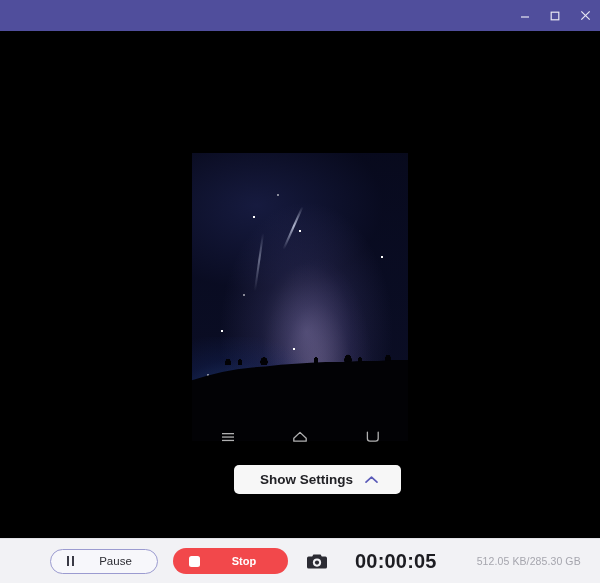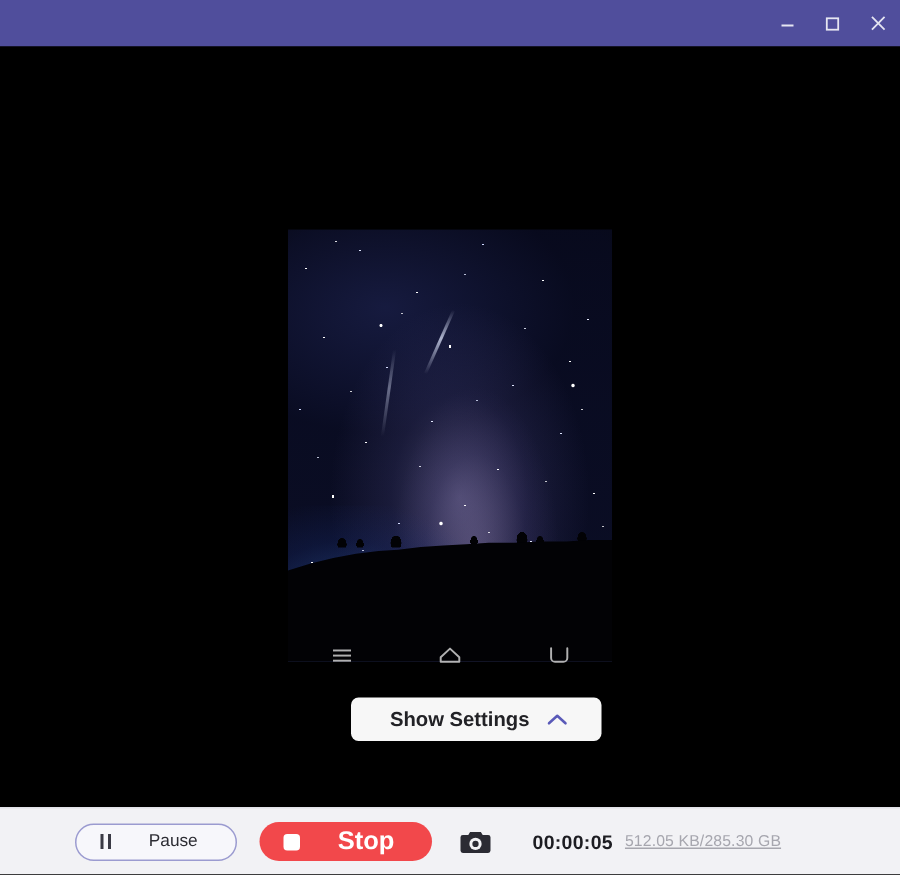--- a/index.html
+++ b/index.html
@@ -236,53 +236,52 @@
   .btn-stop {
     display: inline-flex; align-items: center;
     height: 26px;
     min-width: 115px;
     margin-left: 15px;
     padding: 0 16px;
     background: #f2484b;
     border: none;
     border-radius: 13px;
     font-family: "Liberation Sans", sans-serif;
-    font-size: 17px; font-weight: bold;
+    font-size: 11px; font-weight: bold;
     color: #ffffff;
     cursor: pointer;
     gap: 16px;
   }
   .stop-square {
     width: 11px; height: 11px; border-radius: 2.5px; background: #ffffff;
     flex: 0 0 auto;
   }
   .btn-stop .lbl { flex: 1; text-align: center; }
 
   .btn-snapshot {
     margin-left: 16px;
     width: 26px; height: 24px;
     display: inline-flex; align-items: center; justify-content: center;
     background: transparent; border: none; cursor: pointer;
   }
 
   .timer {
     margin-left: 25px;
     font-family: "Liberation Sans", sans-serif;
-    font-size: 13px;
+    font-size: 20px;
     font-weight: bold;
     color: #1d1d22;
     letter-spacing: .2px;
   }
   .storage {
-    margin-left: 8px;
+    margin-left: 40px;
     font-family: "Liberation Sans", sans-serif;
     font-size: 10.5px;
     color: #a6a6ae;
     letter-spacing: .1px;
-    text-decoration: underline;
   }
 </style>
 </head>
 <body>
 
 <div class="app">
 
   <div class="titlebar">
     <div class="win-ctrls">
       <div class="win-btn">

